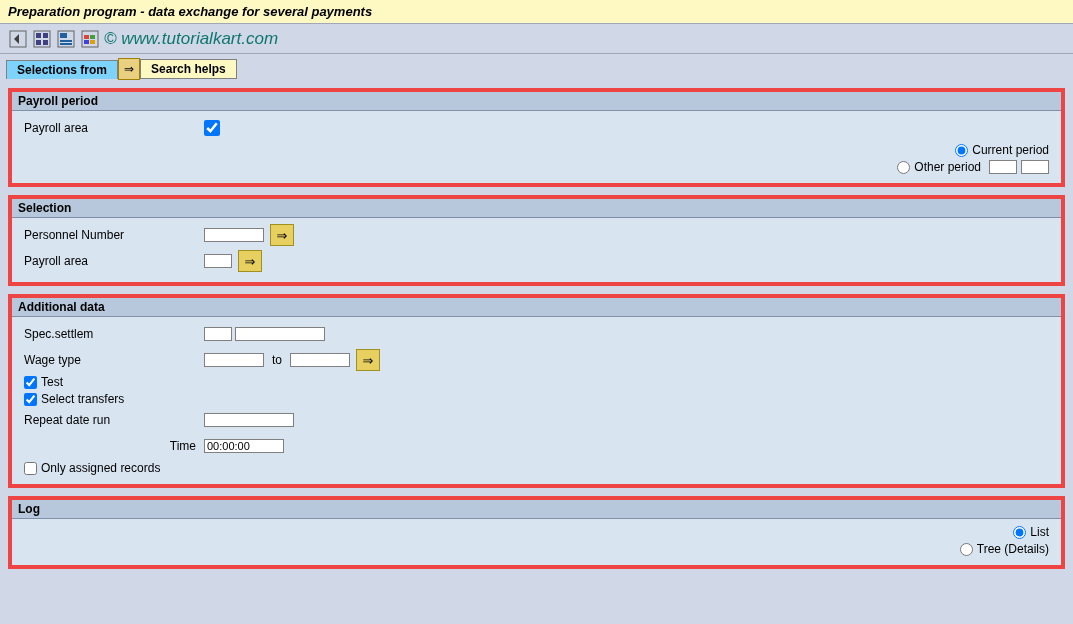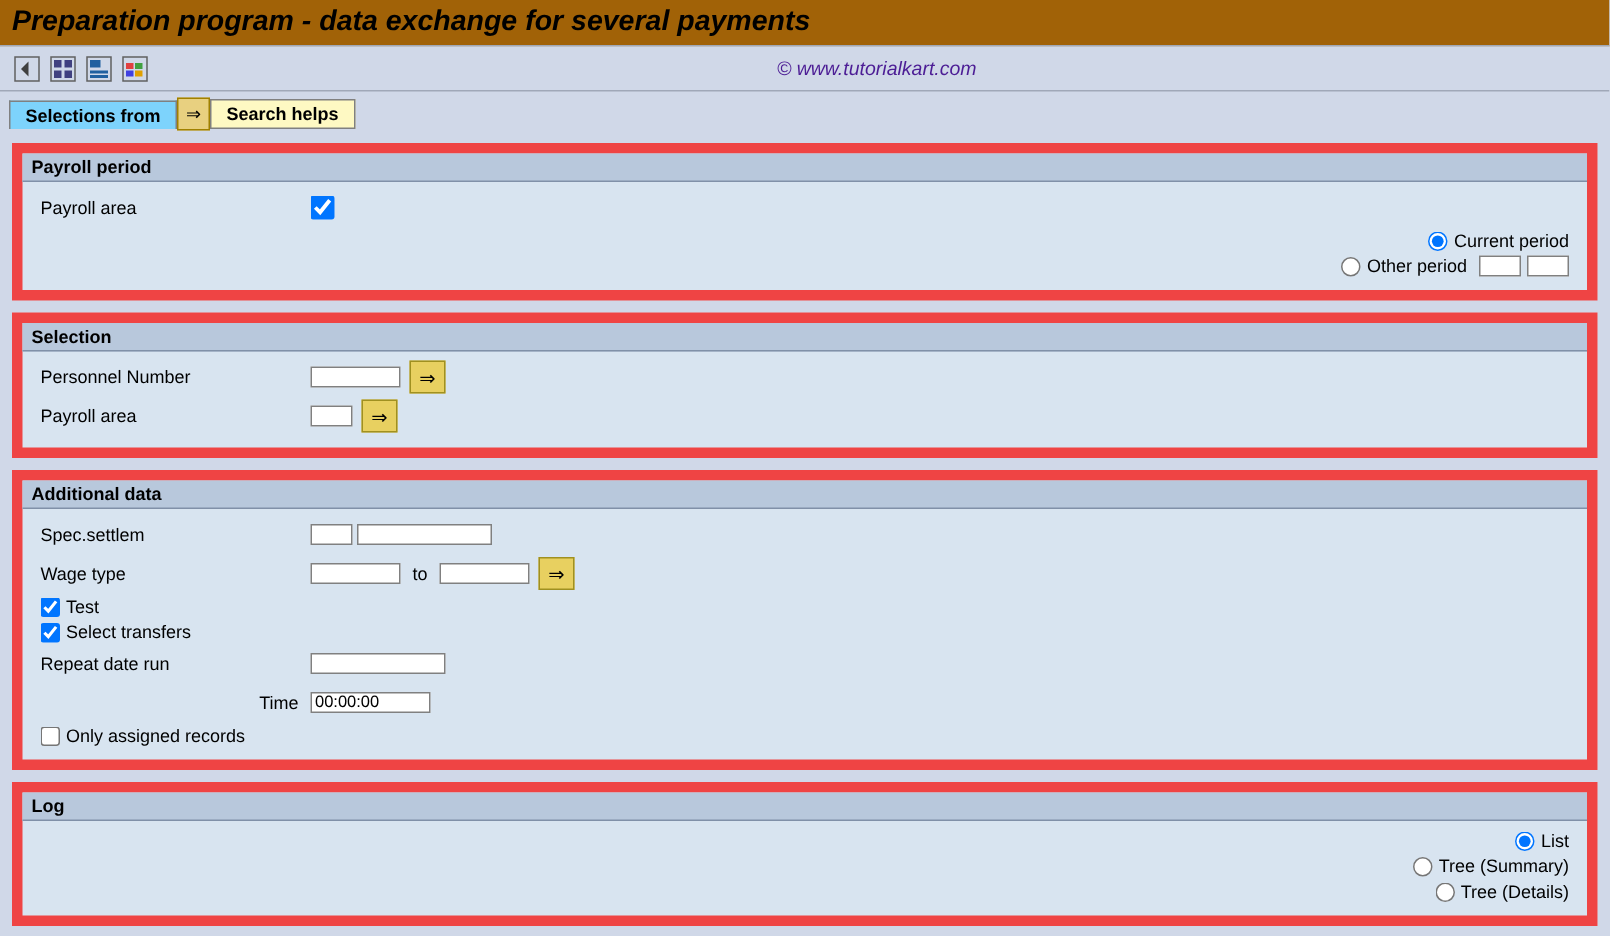--- a/index.html
+++ b/index.html
@@ -5,25 +5,25 @@
     * { box-sizing: border-box; margin: 0; padding: 0; }
     body {
       font-family: Arial, sans-serif;
       font-size: 12px;
       background: #d0d8e8;
       width: 1073px;
       height: 624px;
       overflow: hidden;
     }
     .title-bar {
-      background: #a16207;
+      background: #fef9c3;
       padding: 4px 8px;
       font-weight: bold;
       font-style: italic;
-      font-size: 19px;
+      font-size: 13px;
       border-bottom: 1px solid #a0a8b8;
     }
     .toolbar {
       background: #d0d8e8;
       padding: 3px 8px;
       display: flex;
       align-items: center;
       gap: 4px;
       border-bottom: 1px solid #a0a8b8;
       height: 30px;
@@ -31,23 +31,22 @@
     .toolbar-icon {
       width: 20px;
       height: 20px;
       display: flex;
       align-items: center;
       justify-content: center;
       cursor: pointer;
     }
     .watermark {
       flex: 1;
-      text-align: center;
-      color: #4c1d95;
-      font-size: 13px;
+      color: #0f766e;
+      font-size: 17px;
       font-style: italic;
     }
     .tab-bar {
       display: flex;
       align-items: center;
       padding: 4px 6px;
       gap: 0;
     }
     .tab-btn {
       padding: 2px 10px;
@@ -72,21 +71,21 @@
       font-size: 12px;
       cursor: pointer;
     }
     .content {
       padding: 4px 8px;
       height: calc(624px - 90px);
       overflow-y: auto;
     }
     .section {
       background: #d8e4f0;
-      border: 7px solid #ef4444;
+      border: 4px solid #ef4444;
       margin-bottom: 8px;
       border-radius: 0;
     }
     .section-header {
       background: #b8c8dc;
       border-bottom: 1px solid #8090a8;
       padding: 2px 6px;
       font-weight: bold;
       font-size: 12px;
     }
@@ -300,22 +299,18 @@
 
   <div class="section">
     <div class="section-header">Log</div>
     <div class="section-body">
       <div class="radio-row">
         <input type="radio" name="log" checked="" style="">
         <span>List</span>
       </div>
       <div class="radio-row">
         <input type="radio" name="log" style="">
-        <span>Tree (Summary)</span>
-      </div>
-      <div class="radio-row">
-        <input type="radio" name="log" style="">
         <span>Tree (Details)</span>
       </div>
     </div>
   </div>
 
 </div>
 
 </body></html>

